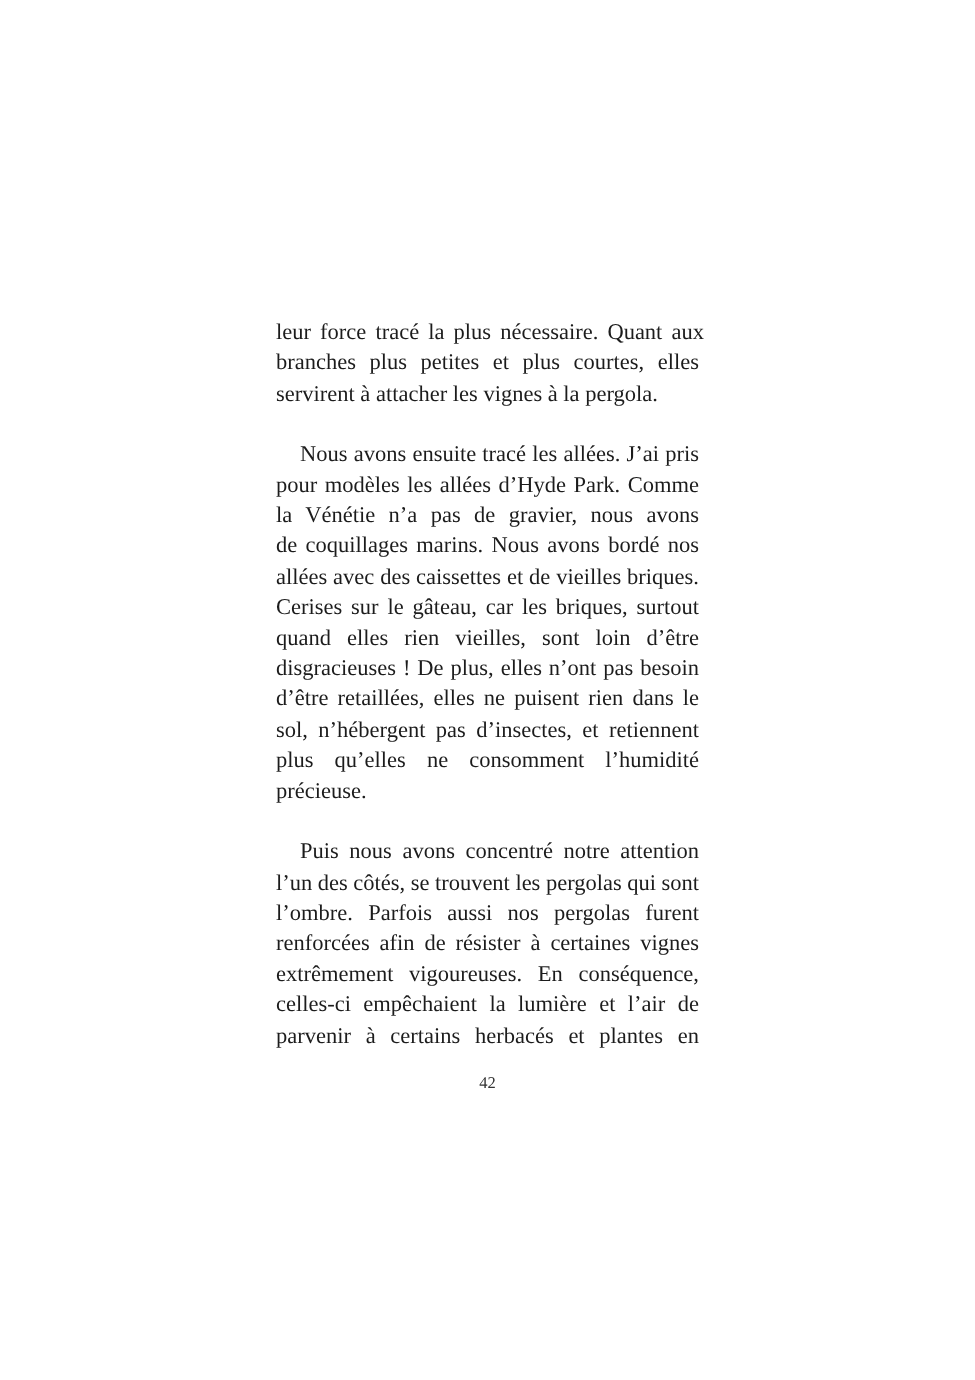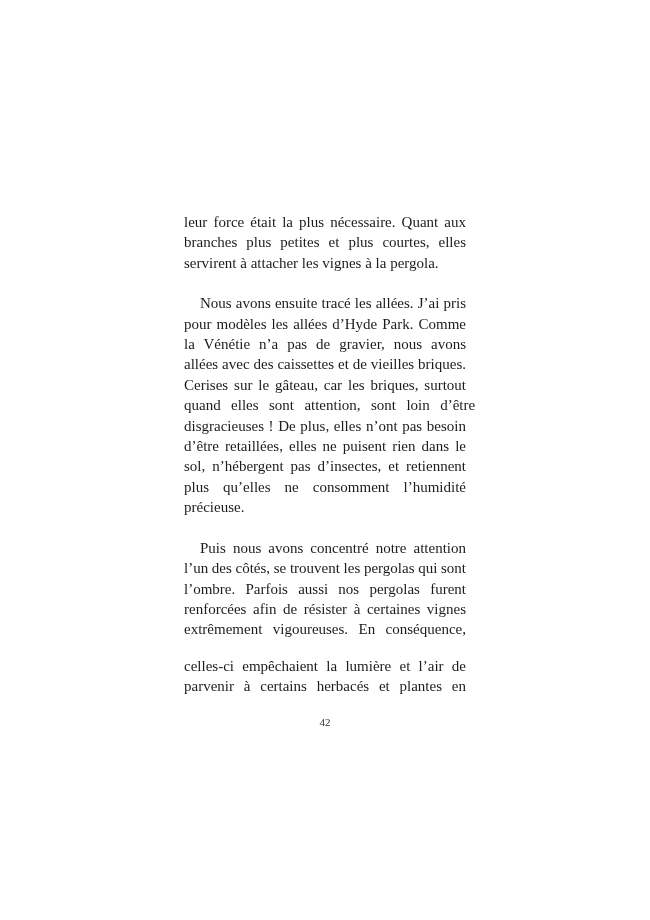--- a/index.html
+++ b/index.html
@@ -19,41 +19,42 @@
     position:absolute; left:0; width:650px; top:716px; text-align:center;
     font-family:"Liberation Serif", "DejaVu Serif", serif; font-size:11px; color:#333;
   }
 </style>
 </head>
 <body>
 
 <div class="page">
   <div class="text-block">
     <p class="para">
-      <span class="line" style="display: block; width: auto; word-spacing: 2.32589px;">leur force était la plus nécessaire. Quant aux</span>
+      <span class="line" style="display: block; width: auto; word-spacing: 2.32589px;">leur force tracé la plus nécessaire. Quant aux</span>
       <span class="line" style="display: block; width: auto; word-spacing: 5.27344px;">branches plus petites et plus courtes, elles</span>
       <span class="line last">servirent à attacher les vignes à la pergola.</span>
     </p>
     <p class="para">
       <span class="line" style="padding-left: 16px; display: block; width: auto; word-spacing: 0.390625px;">Nous avons ensuite tracé les allées. J’ai pris</span>
       <span class="line" style="display: block; width: auto; word-spacing: 1.24479px;">pour modèles les allées d’Hyde Park. Comme</span>
       <span class="line" style="display: block; width: auto; word-spacing: 5.18304px;">la Vénétie n’a pas de gravier, nous avons</span>
+      <span class="line" style="display: block; width: auto; word-spacing: 1.79948px;">de coquillages marins. Nous avons bordé nos</span>
       <span class="line" style="display: block; width: auto; word-spacing: 0.180804px;">allées avec des caissettes et de vieilles briques.</span>
       <span class="line" style="display: block; width: auto; word-spacing: 2.14062px;">Cerises sur le gâteau, car les briques, surtout</span>
-      <span class="line" style="display: block; width: auto; word-spacing: 6.65885px;">quand elles sont attention, sont loin d’être</span>
+      <span class="line" style="display: block; width: auto; word-spacing: 6.65885px;">quand elles rien vieilles, sont loin d’être</span>
       <span class="line" style="display: block; width: auto; word-spacing: 0.888393px;">disgracieuses ! De plus, elles n’ont pas besoin</span>
       <span class="line" style="display: block; width: auto; word-spacing: 2.32366px;">d’être retaillées, elles ne puisent rien dans le</span>
       <span class="line" style="display: block; width: auto; word-spacing: 3.22187px;">sol, n’hébergent pas d’insectes, et retiennent</span>
       <span class="line" style="display: block; width: auto; word-spacing: 10.3008px;">plus qu’elles ne consomment l’humidité</span>
       <span class="line last">précieuse.</span>
     </p>
     <p class="para">
       <span class="line" style="padding-left: 16px; display: block; width: auto; word-spacing: 3.29375px; font-family: Liberation Serif, serif;">Puis nous avons concentré notre attention</span>
       <span class="line" style="display: block; width: auto; word-spacing: -0.0742188px;">l’un des côtés, se trouvent les pergolas qui sont</span>
       <span class="line" style="display: block; width: auto; word-spacing: 6.4625px;">l’ombre. Parfois aussi nos pergolas furent</span>
       <span class="line" style="display: block; width: auto; word-spacing: 2.85417px;">renforcées afin de résister à certaines vignes</span>
       <span class="line" style="display: block; width: auto; word-spacing: 6.66667px;">extrêmement vigoureuses. En conséquence,</span>
-      <span class="line" style="display: block; width: auto; word-spacing: 4.52083px; margin-top: 16px;">celles-ci empêchaient la lumière et l’air de</span>
+      <span class="line" style="display: block; width: auto; word-spacing: 4.52083px;">celles-ci empêchaient la lumière et l’air de</span>
       <span class="line" style="display: block; width: auto; word-spacing: 6.04688px;">parvenir à certains herbacés et plantes en</span>
     </p>
   </div>
   <div class="page-number">42</div>
 </div>
 
 </body></html>

